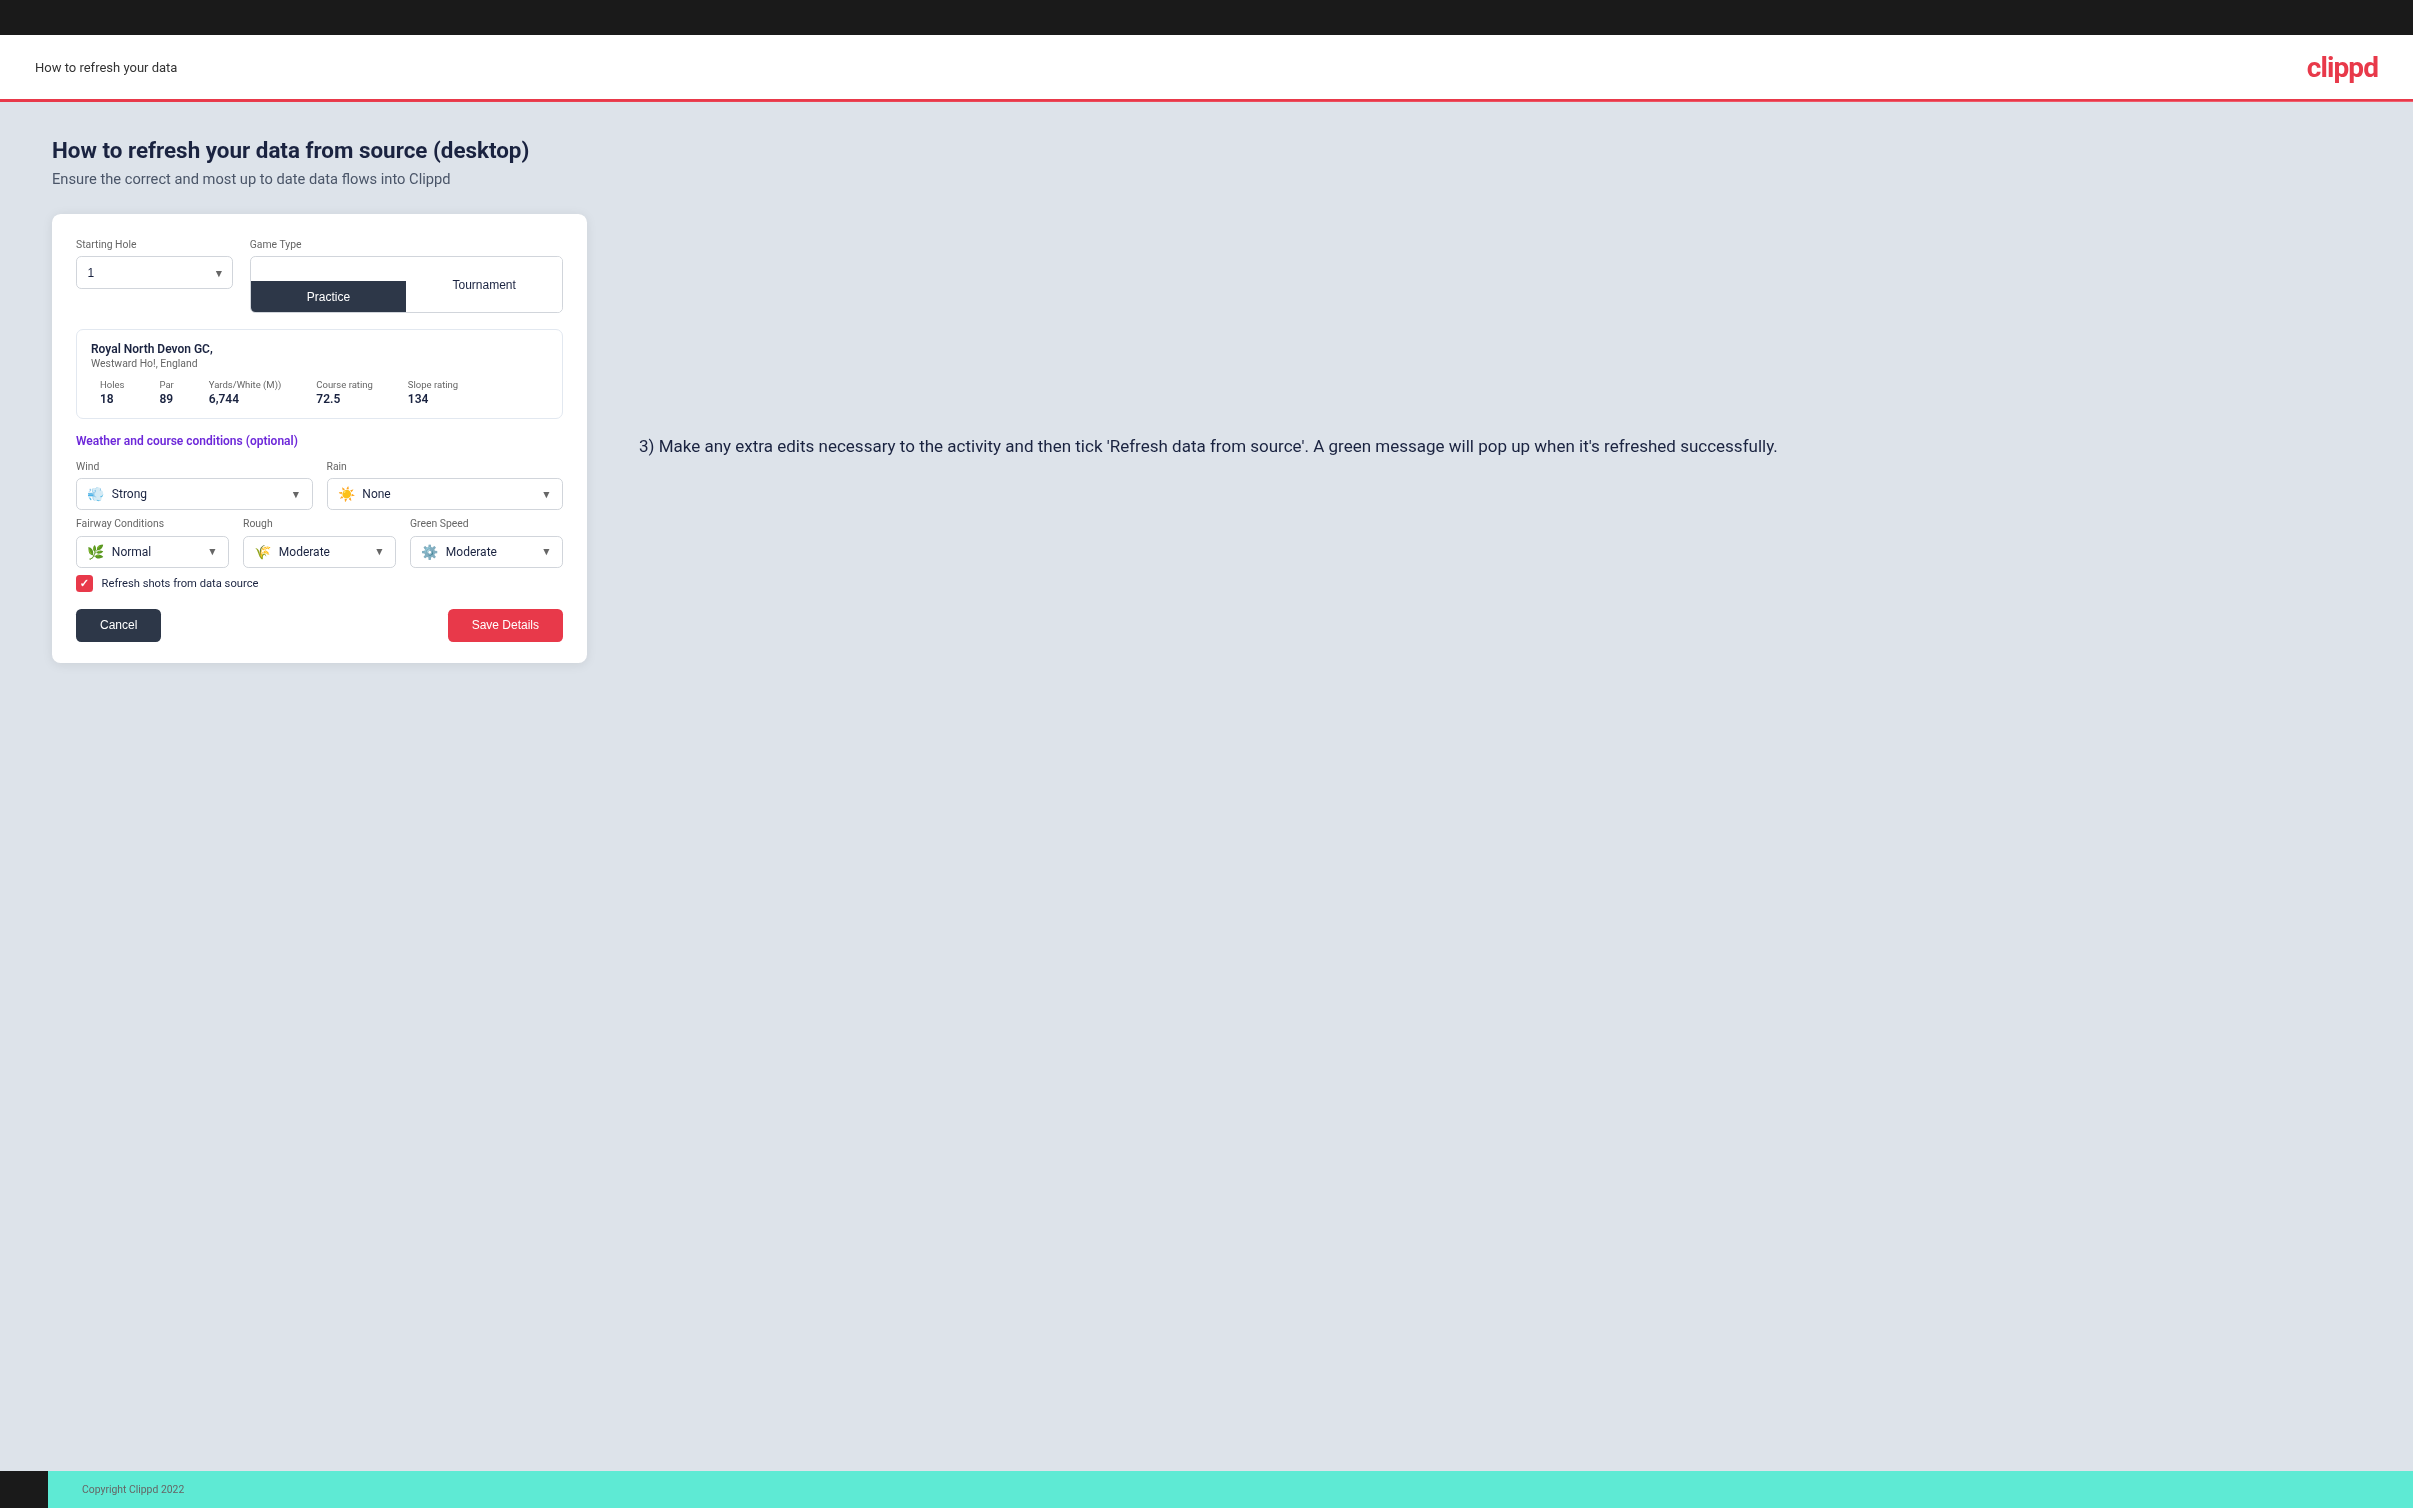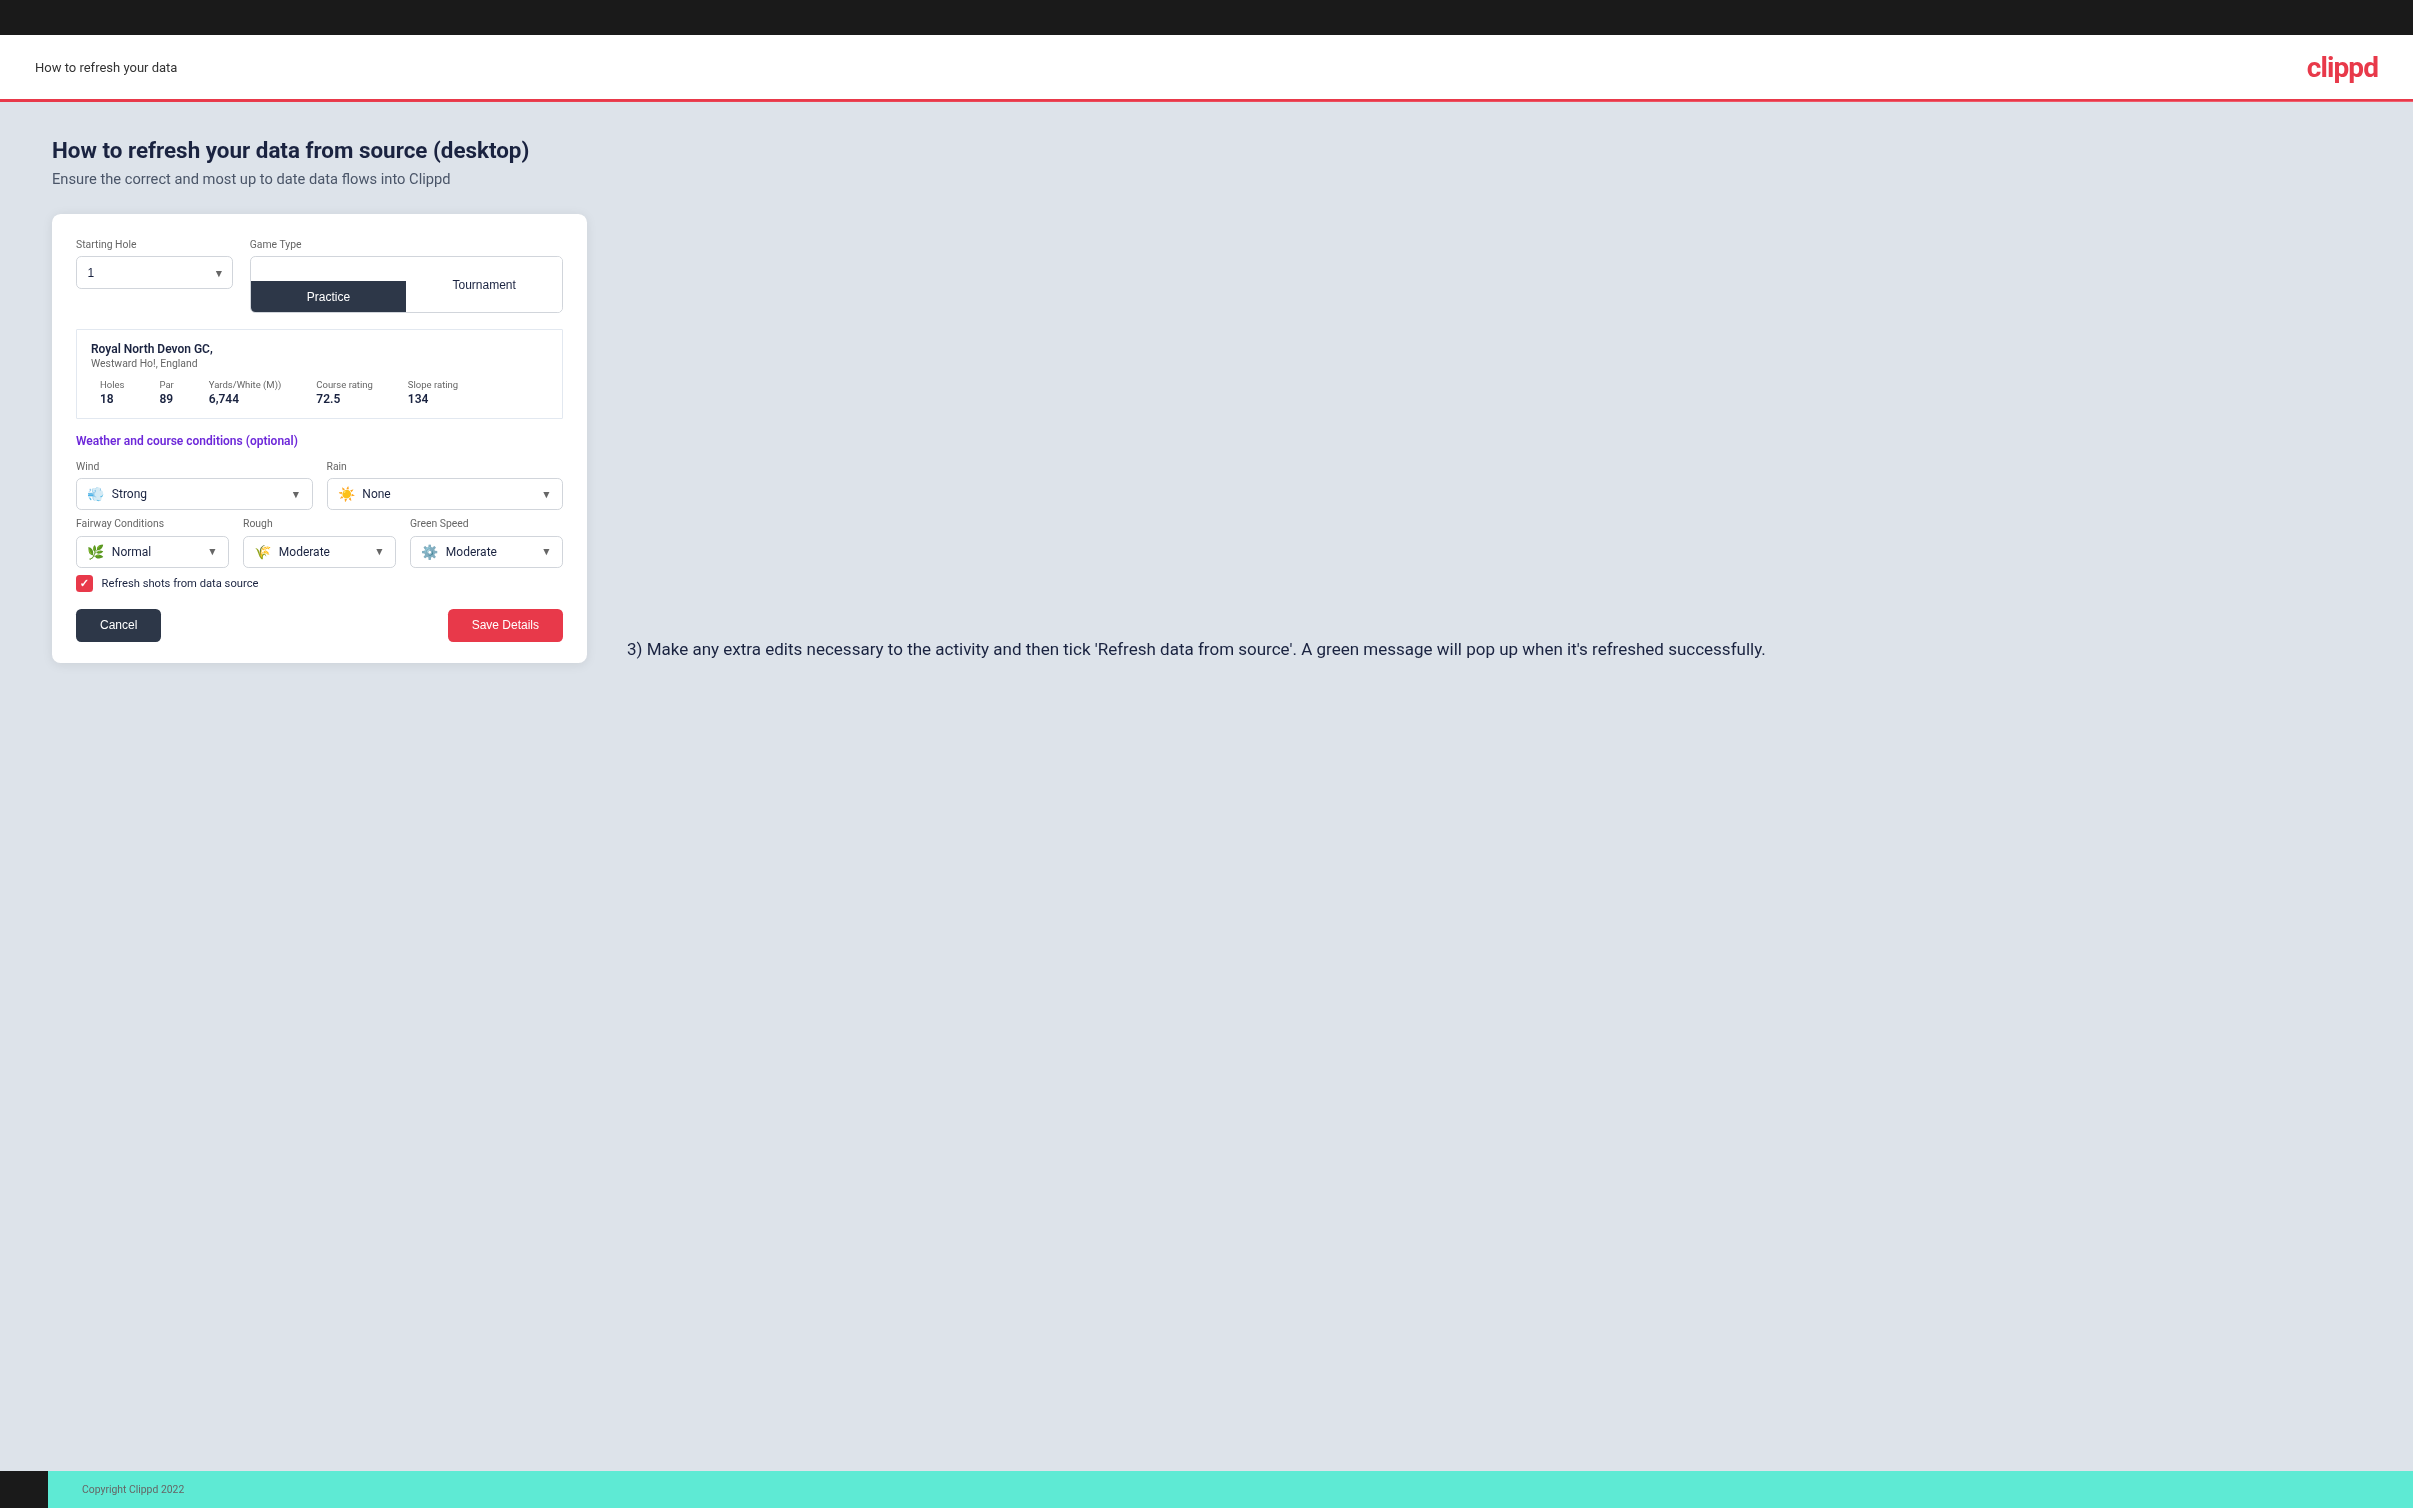--- a/index.html
+++ b/index.html
@@ -47,22 +47,22 @@
       color: #1a2340;
       margin-bottom: 7px;
     }
     .page-subheading {
       font-size: 14.7px;
       color: #4a5568;
       margin-bottom: 26px;
     }
     .content-area {
       display: flex;
-      gap: 23px;
-      align-items: flex-end;
+      gap: 35px;
+      align-items: center;
     }
     .card {
       background: #fff;
       border-radius: 8.6px;
       padding: 24px 24px 21px 24px;
       width: 535px;
       min-width: 535px;
       box-shadow: 0 1.7px 10.4px rgba(0,0,0,0.08);
     }
     .form-row {
@@ -127,21 +127,21 @@
       background: #2d3748;
       color: #fff;
       margin-top: 24px;
     }
     .toggle-btn.inactive {
       background: #fff;
       color: #1a2340;
     }
     .course-info-box {
       border: 0.9px solid #e2e8f0;
-      border-radius: 1px;
+      border-radius: 7px;
       padding: 12px 14px;
       margin-bottom: 15.5px;
     }
     .course-name {
       font-size: 12px;
       font-weight: 600;
       color: #1a2340;
       margin-bottom: 1.7px;
     }
     .course-location {

